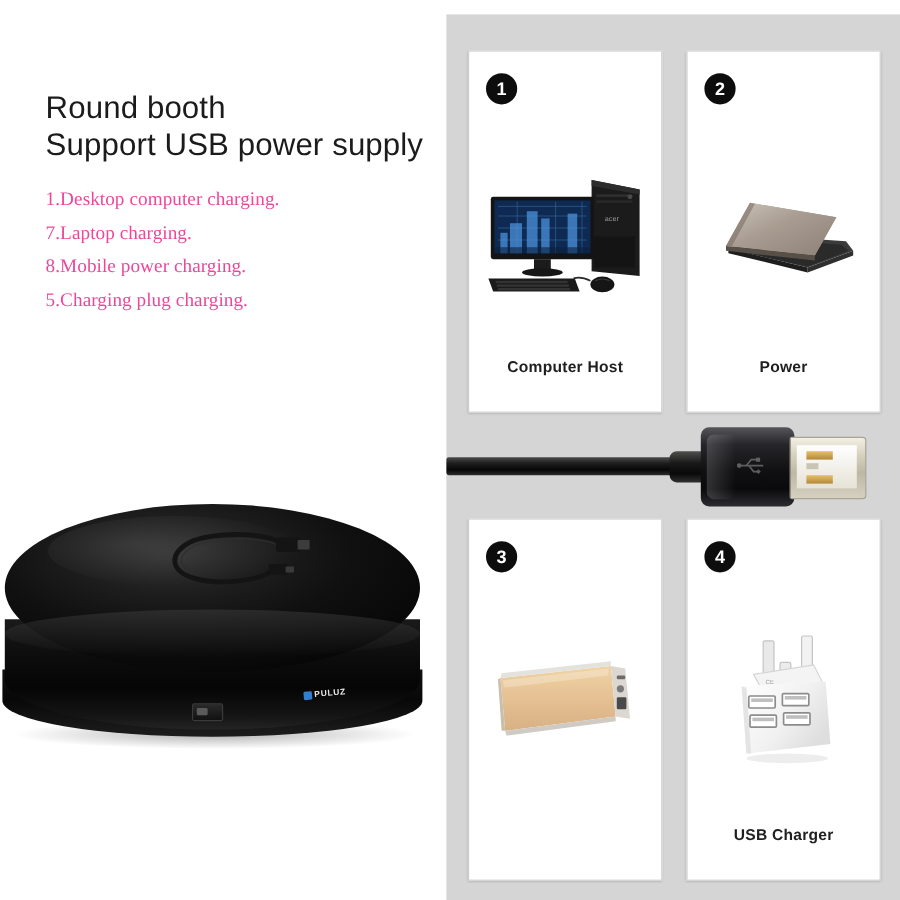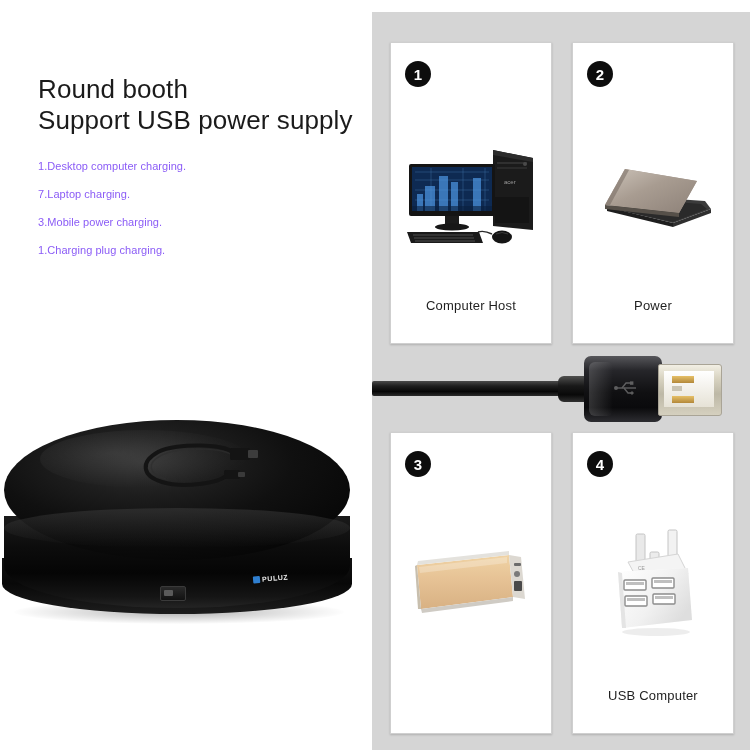--- a/index.html
+++ b/index.html
@@ -14,22 +14,23 @@
   .stage{position:absolute;left:0;top:12px;width:750px;height:750px;}
 
   
   .copy{position:absolute;left:38px;top:62px;width:330px;}
   .headline{
     font-size:26px;line-height:31px;color:#1b1b1b;font-weight:400;
     letter-spacing:.1px;white-space:pre-line;
   }
   .feature-list{margin:22px 0 0 0;padding:0;list-style:none;}
   .feature-list li{
-    font-size:11px;line-height:17px;color:#8b5cf6;margin-bottom:11px;
+    font-size:16px;line-height:17px;color:#ec4899;margin-bottom:11px;
     letter-spacing:.05px;
+    font-family:Liberation Serif, serif;
   }
 
   
   .panel{
     position:absolute;left:372px;top:0;width:378px;height:750px;
     background:#d5d5d5;
   }
   .card{
     position:absolute;background:#ffffff;
     border:1px solid #cfcfcf;
@@ -43,21 +44,21 @@
   .badge{
     position:absolute;left:14px;top:18px;
     width:26px;height:26px;border-radius:50%;
     background:#0d0d0d;color:#ffffff;
     font-size:15px;font-weight:700;
     display:flex;align-items:center;justify-content:center;
     line-height:1;
   }
   .caption{
     position:absolute;left:0;right:0;bottom:30px;text-align:center;
-    font-size:13px;color:#1f1f1f;letter-spacing:.2px;
+    font-size:13px;color:#1f1f1f;letter-spacing:.2px;font-weight:bold;
   }
   .art{
     position:absolute;left:0;right:0;top:52px;height:198px;
     display:flex;align-items:center;justify-content:center;
   }
 
   
   .cable-wrap{position:absolute;left:372px;top:336px;width:378px;height:82px;}
   .cable-lead{
     position:absolute;left:0;top:33px;width:196px;height:15px;
@@ -154,22 +155,22 @@
 <body>
 
 <div class="stage">
 
   <div class="copy">
     <div class="headline">Round booth
 Support USB power supply</div>
     <ul class="feature-list">
       <li>1.Desktop computer charging.</li>
       <li>7.Laptop charging.</li>
-      <li>3.Mobile power charging.</li>
-      <li>1.Charging plug charging.</li>
+      <li>8.Mobile power charging.</li>
+      <li>5.Charging plug charging.</li>
     </ul>
   </div>
 
   <div class="turntable">
     <div class="tt-shadow"></div>
     <div class="tt-base"></div>
     <div class="tt-body"></div>
     <div class="tt-top"></div>
     <div class="tt-top-sheen"></div>
     <div class="tt-rim"></div>
@@ -327,21 +328,21 @@
         </g>
         <g fill="#bfbfbf">
           <rect x="34" y="54" width="18" height="3"></rect>
           <rect x="62" y="52" width="18" height="3"></rect>
           <rect x="35" y="70" width="18" height="3"></rect>
           <rect x="63" y="68" width="18" height="3"></rect>
         </g>
         <ellipse cx="64" cy="104" rx="34" ry="4" fill="#000" opacity=".07"></ellipse>
       </svg>
     </div>
-    <div class="caption">USB Computer</div>
+    <div class="caption">USB Charger</div>
   </div>
 
   <div class="cable-wrap">
     <div class="cable-lead"></div>
     <div class="cable-neck"></div>
     <div class="cable-hood"></div>
     <svg class="usb-logo" viewBox="0 0 26 16">
       <g stroke="#9a9a9a" stroke-width="1.4" fill="none">
         <path d="M2 8 H22"></path>
         <path d="M8 8 L12 3 H16"></path>

